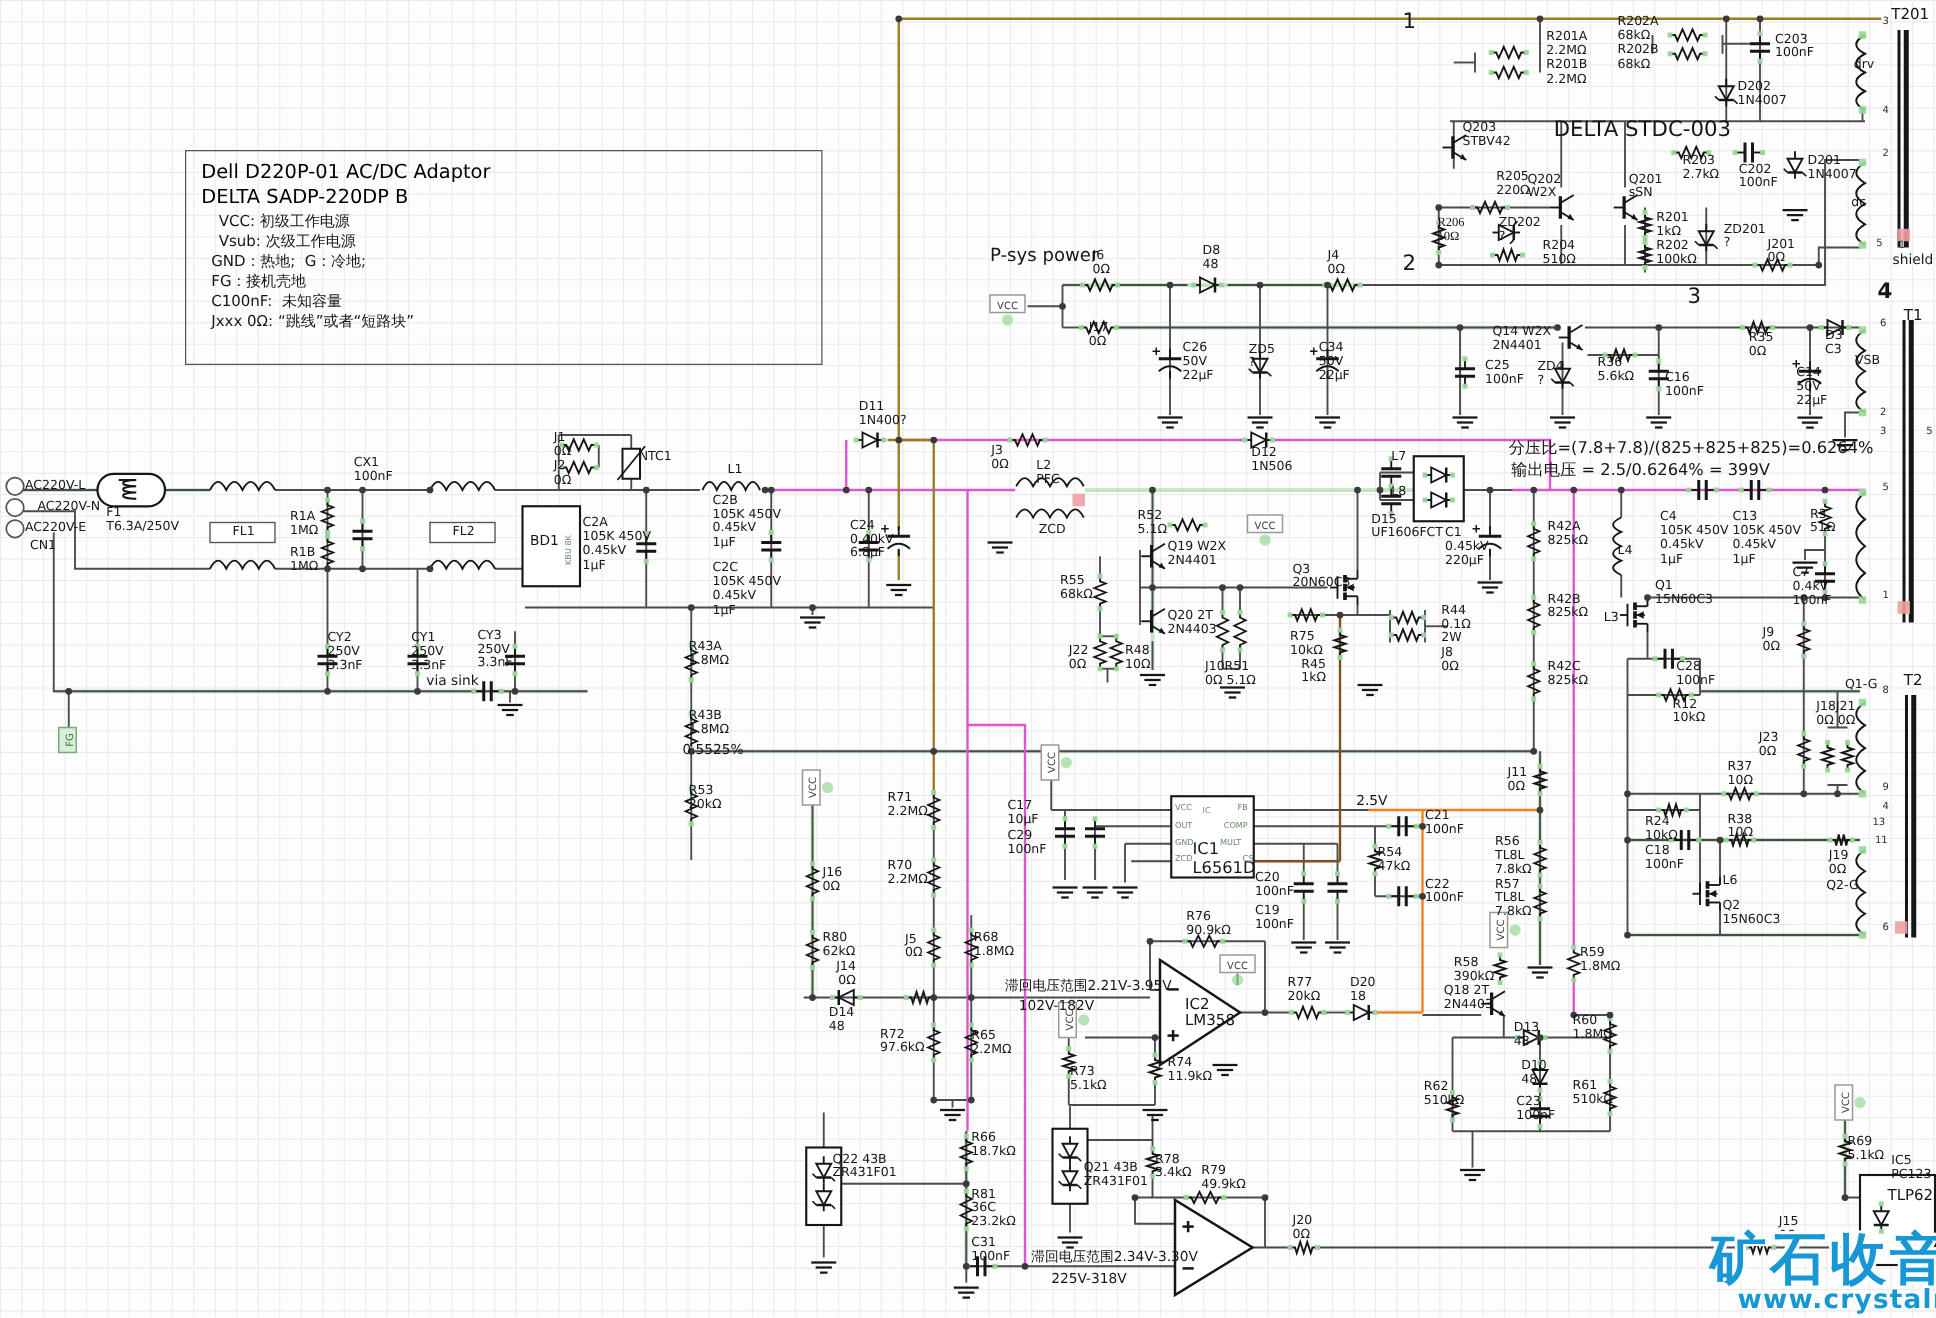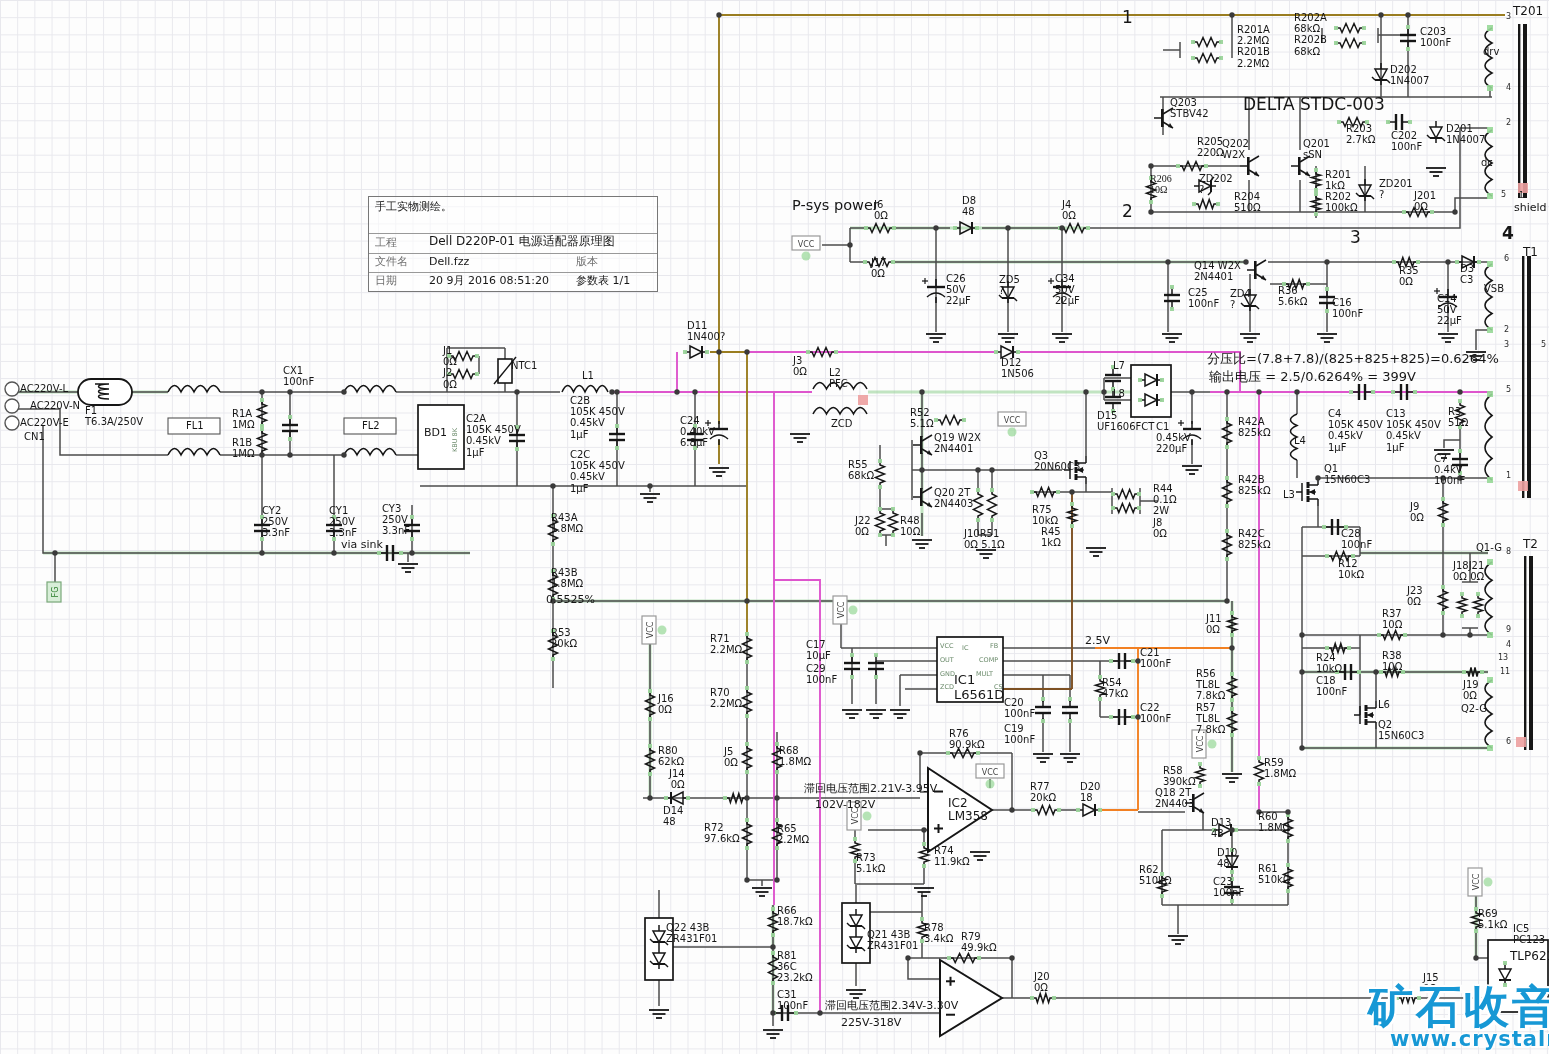--- a/index.html
+++ b/index.html
@@ -1573,35 +1573,33 @@
       <rect x="1487" y="261" width="6" height="6" fill="#97d897" fill-opacity="0.9"></rect>
       <rect x="1487" y="327" width="6" height="6" fill="#97d897" fill-opacity="0.9"></rect>
       <rect x="1487" y="391" width="6" height="6" fill="#97d897" fill-opacity="0.9"></rect>
       <rect x="1487" y="477" width="6" height="6" fill="#97d897" fill-opacity="0.9"></rect>
       <rect x="1487" y="559" width="6" height="6" fill="#97d897" fill-opacity="0.9"></rect>
       <rect x="1487" y="632" width="6" height="6" fill="#97d897" fill-opacity="0.9"></rect>
       <rect x="1487" y="677" width="6" height="6" fill="#97d897" fill-opacity="0.9"></rect>
       <rect x="1487" y="745" width="6" height="6" fill="#97d897" fill-opacity="0.9"></rect>
     </svg>
 
+  <div id="infoBox">
+    <div class="lb t15" style="left:12px;top:8px">Dell D220P-01 AC/DC Adaptor</div>
+    <div class="lb t15" style="left:12px;top:28px">DELTA SADP-220DP B</div>
+    <div id="notes">
+        <div class="lb t12" style="left: 26px; top: 50px;">VCC: 初级工作电源</div>
+        <div class="lb t12" style="left: 26px; top: 66px;">Vsub: 次级工作电源</div>
+        <div class="lb t12" style="left: 20px; top: 82px;">GND : 热地;  G : 冷地;</div>
+        <div class="lb t12" style="left: 20px; top: 98px;">FG : 接机壳地</div>
+        <div class="lb t12" style="left: 20px; top: 114px;">C100nF:  未知容量</div>
+        <div class="lb t12" style="left: 20px; top: 130px;">Jxxx 0Ω: “跳线”或者“短路块”</div>
+      </div>
+  </div>
 
-  <div id="tblock">
-    <div class="lb t11" style="left:6px;top:4px">手工实物测绘。</div>
-    <div class="row" style="top:36px"></div>
-    <div class="row" style="top:56px"></div>
-    <div class="row" style="top:75px"></div>
-    <div class="lb t11 gray2" style="left:6px;top:40px">工程</div>
-    <div class="lb t12" style="left:60px;top:38px">Dell D220P-01 电源适配器原理图</div>
-    <div class="lb t11 gray2" style="left:6px;top:59px">文件名</div>
-    <div class="lb t11" style="left:60px;top:59px">Dell.fzz</div>
-    <div class="lb t11 gray2" style="left:207px;top:59px">版本</div>
-    <div class="lb t11 gray2" style="left:6px;top:78px">日期</div>
-    <div class="lb t11" style="left:60px;top:78px">20 9月 2016 08:51:20</div>
-    <div class="lb t11" style="left:207px;top:78px">参数表 1/1</div>
-  </div>
 
   <div class="lb wm1" style="left:1368px;top:982px;z-index:9">矿石收音机</div>
   <div class="lb wm2" style="left:1390px;top:1028px;z-index:9">www.crystalradio.cn</div>
 
   <div id="labels">
       <div class="lb big" style="left: 1122px; top: 8px;">1</div>
       <div class="lb " style="left: 1237px; top: 24px;">R201A
 2.2MΩ
 R201B
 2.2MΩ</div>

